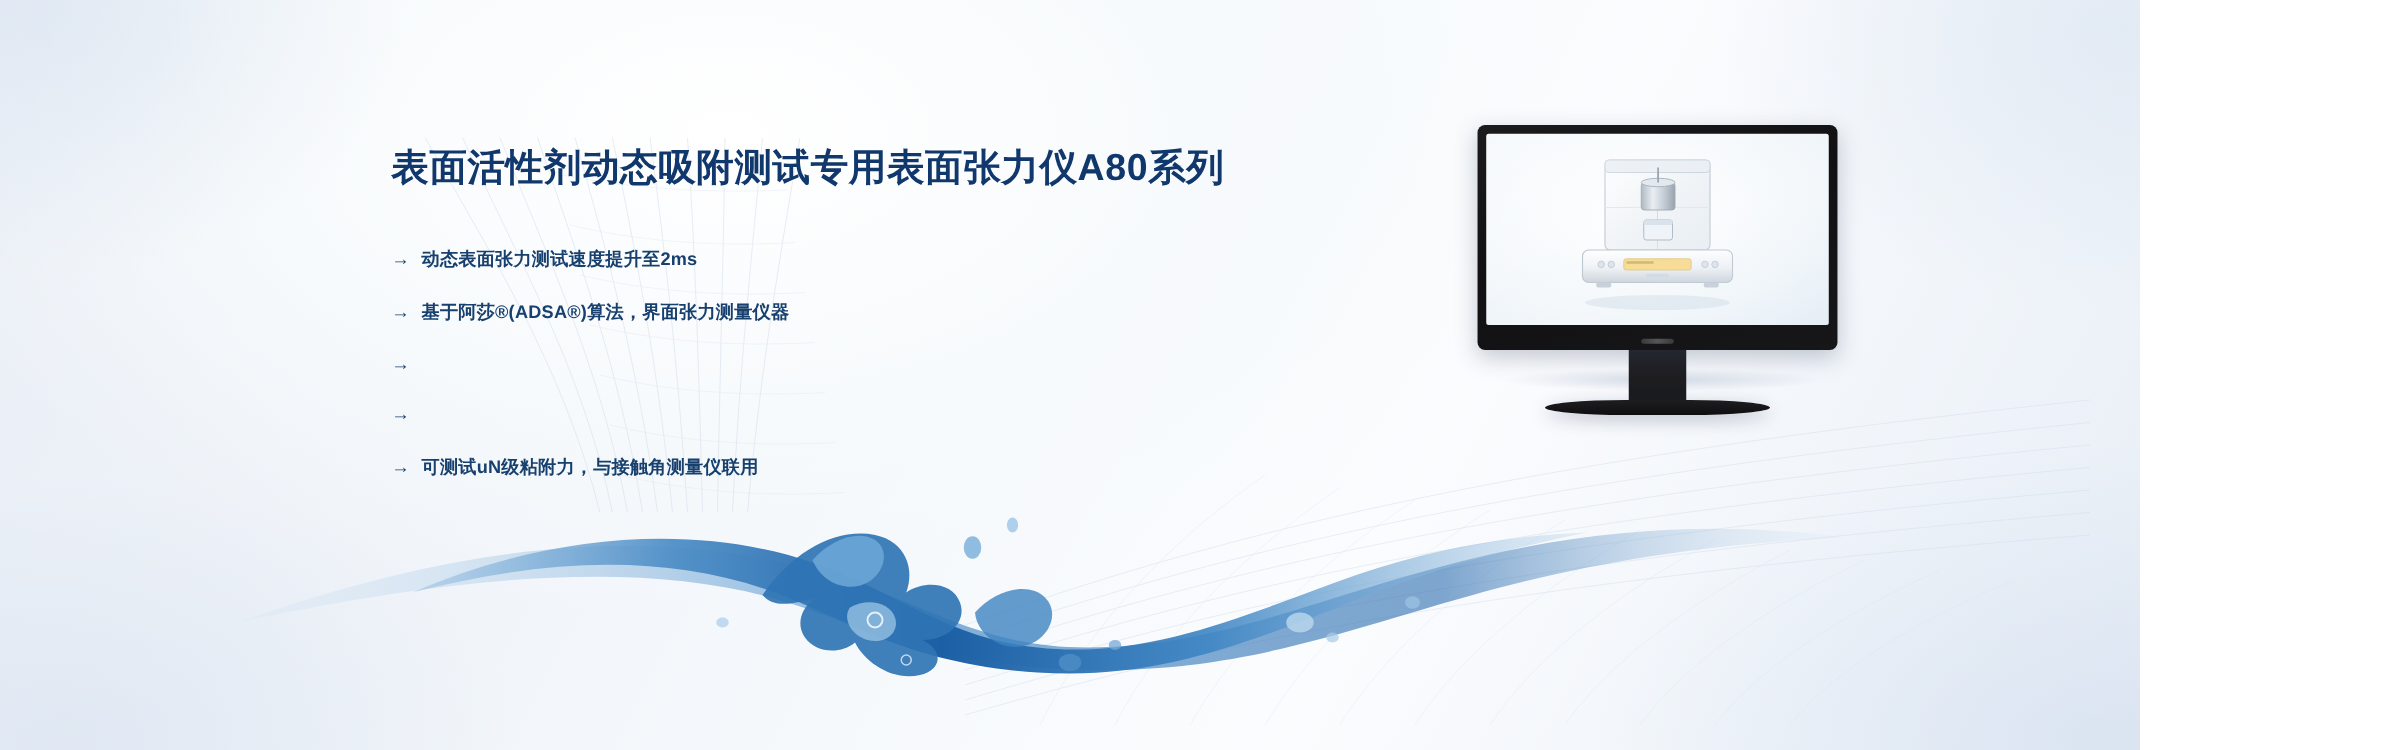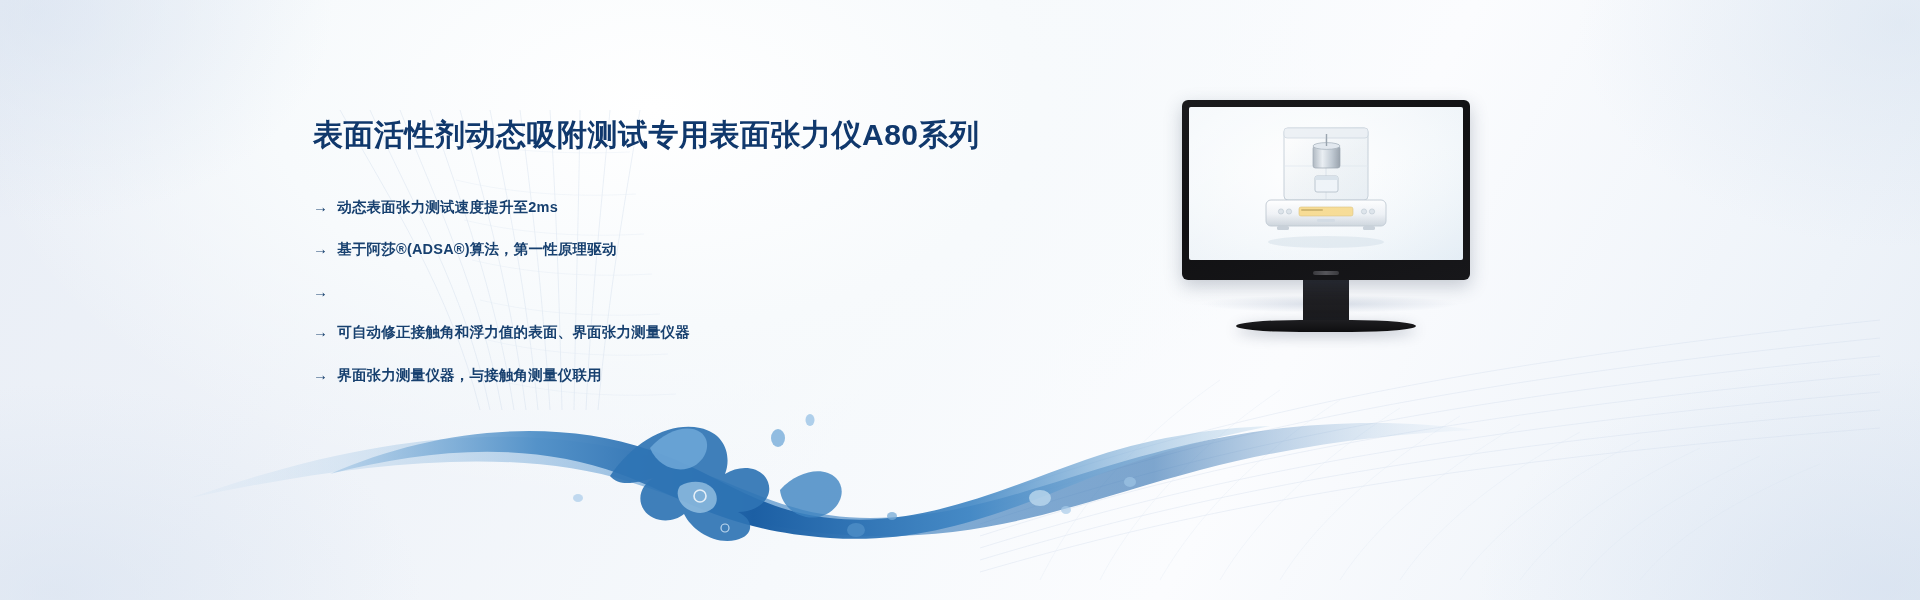--- a/index.html
+++ b/index.html
@@ -4,21 +4,21 @@
 <style>
   html,body{margin:0;padding:0;}
   body{
     width:1920px;height:600px;
     font-family:"Liberation Sans","DejaVu Sans",sans-serif;
     overflow:hidden;
     background:#ffffff;
   }
   #banner{
     position:relative;
-    width:1920px;height:600px;
+    width:1712px;height:600px;
     overflow:hidden;
     background:
       radial-gradient(ellipse 900px 520px at 34% 18%, #ffffff 0%, #f7fafc 42%, rgba(247,250,252,0) 75%),
       linear-gradient(118deg,#e9eef6 0%,#eef2f8 22%,#f6f9fc 48%,#fbfcfe 66%,#eef3f9 88%,#e7edf5 100%);
   }
   
   .vignette{
     position:absolute;inset:0;
     background:
       radial-gradient(ellipse 420px 300px at 2% 2%, rgba(214,225,239,.55), rgba(214,225,239,0) 70%),
@@ -223,35 +223,34 @@
 
     <div id="bullets">
 
       <div class="bullet">
         <span class="arrow">→</span>
         <span class="txt">动态表面张力测试速度提升至2ms</span>
       </div>
 
       <div class="bullet">
         <span class="arrow">→</span>
-        <span class="txt">基于阿莎®(ADSA®)算法，第一性原理驱动</span>
-      </div>
-
-      <div class="bullet">
-        <span class="arrow">→</span>
-      </div>
-
-      <div class="bullet">
-        <span class="arrow">→</span>
-        <span class="txt">可自动修正接触角和浮力值的表面、界面张力测量仪器</span>
-      </div>
-
-      <div class="bullet">
-        <span class="arrow">→</span>
-        <span class="txt">界面张力测量仪器，与接触角测量仪联用</span>
+        <span class="txt">基于阿莎®(ADSA®)算法，界面张力测量仪器</span>
+      </div>
+
+      <div class="bullet">
+        <span class="arrow">→</span>
+      </div>
+
+      <div class="bullet">
+        <span class="arrow">→</span>
+      </div>
+
+      <div class="bullet">
+        <span class="arrow">→</span>
+        <span class="txt">可测试uN级粘附力，与接触角测量仪联用</span>
       </div>
 
     </div>
   </div>
 
   <div class="shadow-floor"></div>
 
   <div id="monitor">
     <div id="monitor-bezel">
       <div id="monitor-screen">

